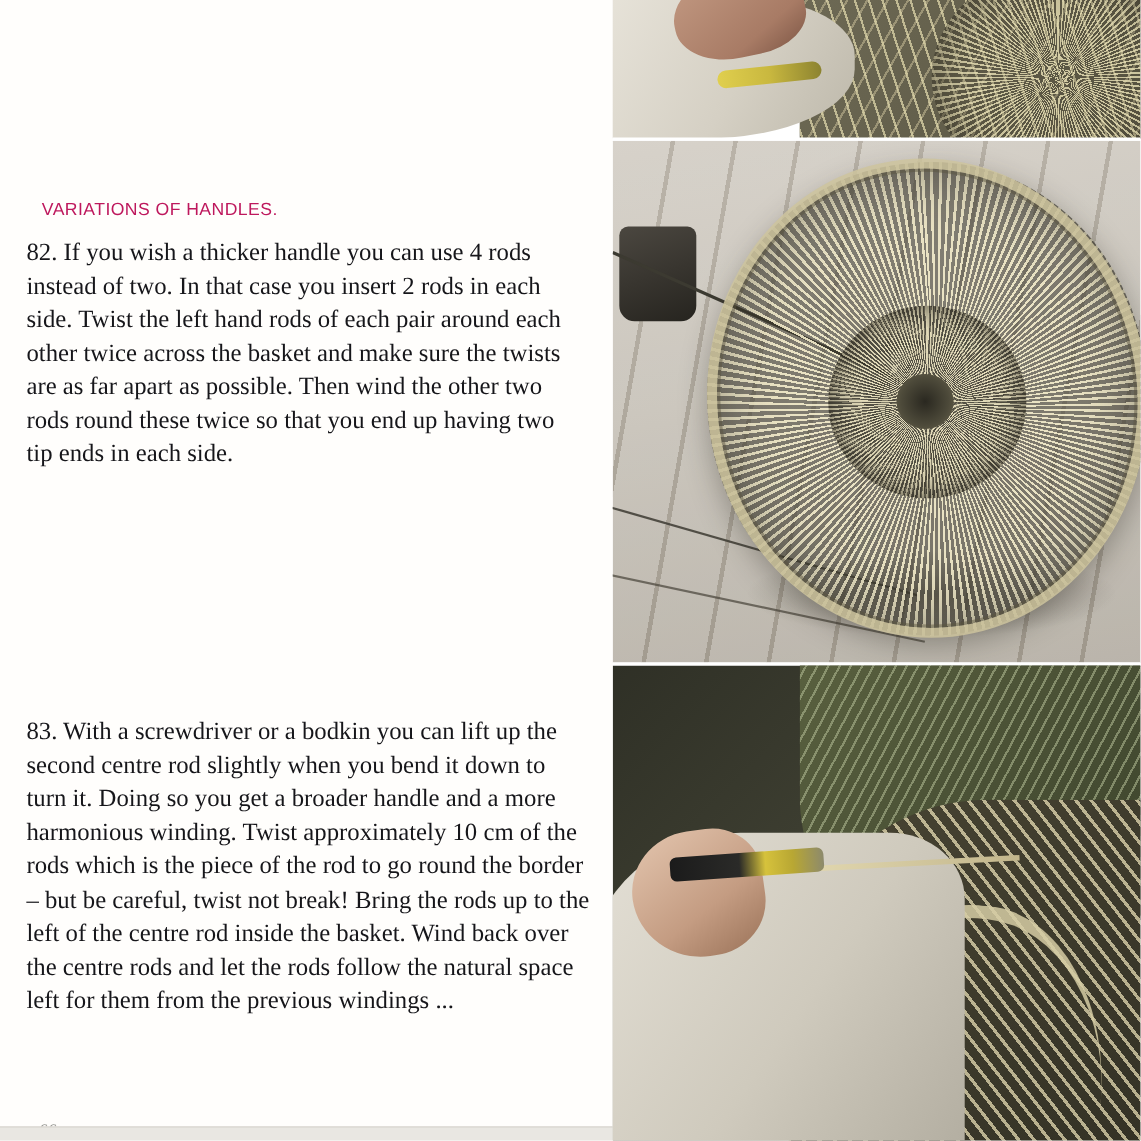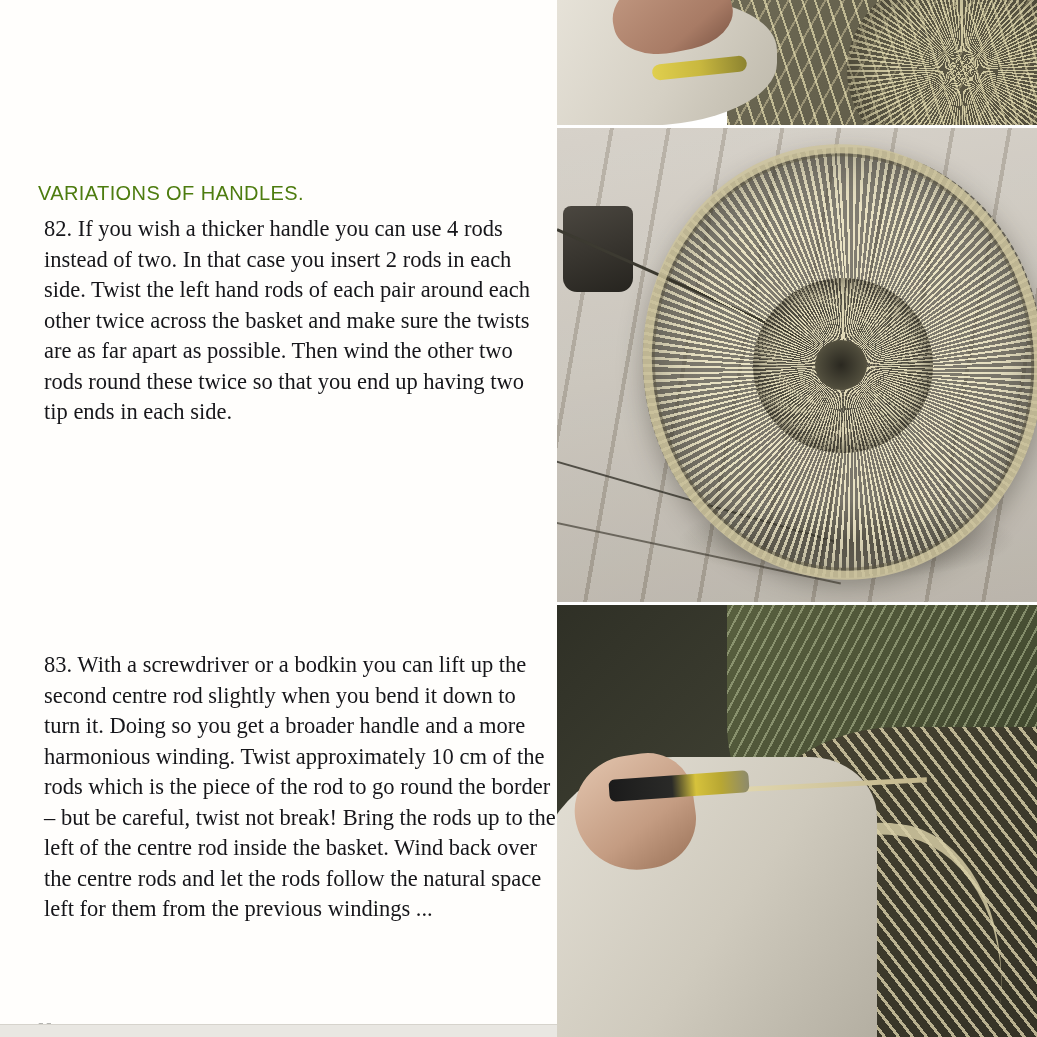--- a/index.html
+++ b/index.html
@@ -26,28 +26,28 @@
     background: #fffefc;
     box-sizing: border-box;
   }
 
   .block-heading {
     position: absolute;
     left: 38px;
     top: 182px;
     width: 500px;
     font-family: "Liberation Sans", sans-serif;
-    font-size: 20px;
+    font-size: 16px;
     letter-spacing: 0.4px;
-    color: #4d7c0f;
+    color: #be185d;
   }
 
   .para {
     position: absolute;
-    left: 44px;
+    left: 24px;
     width: 505px;
     font-family: "Liberation Serif", serif;
     font-size: 22.5px;
     line-height: 30.5px;
     color: #16161a;
     text-align: left;
   }
   .para-1 { top: 214px; }
   .para-2 { top: 650px; width: 512px; }
 

